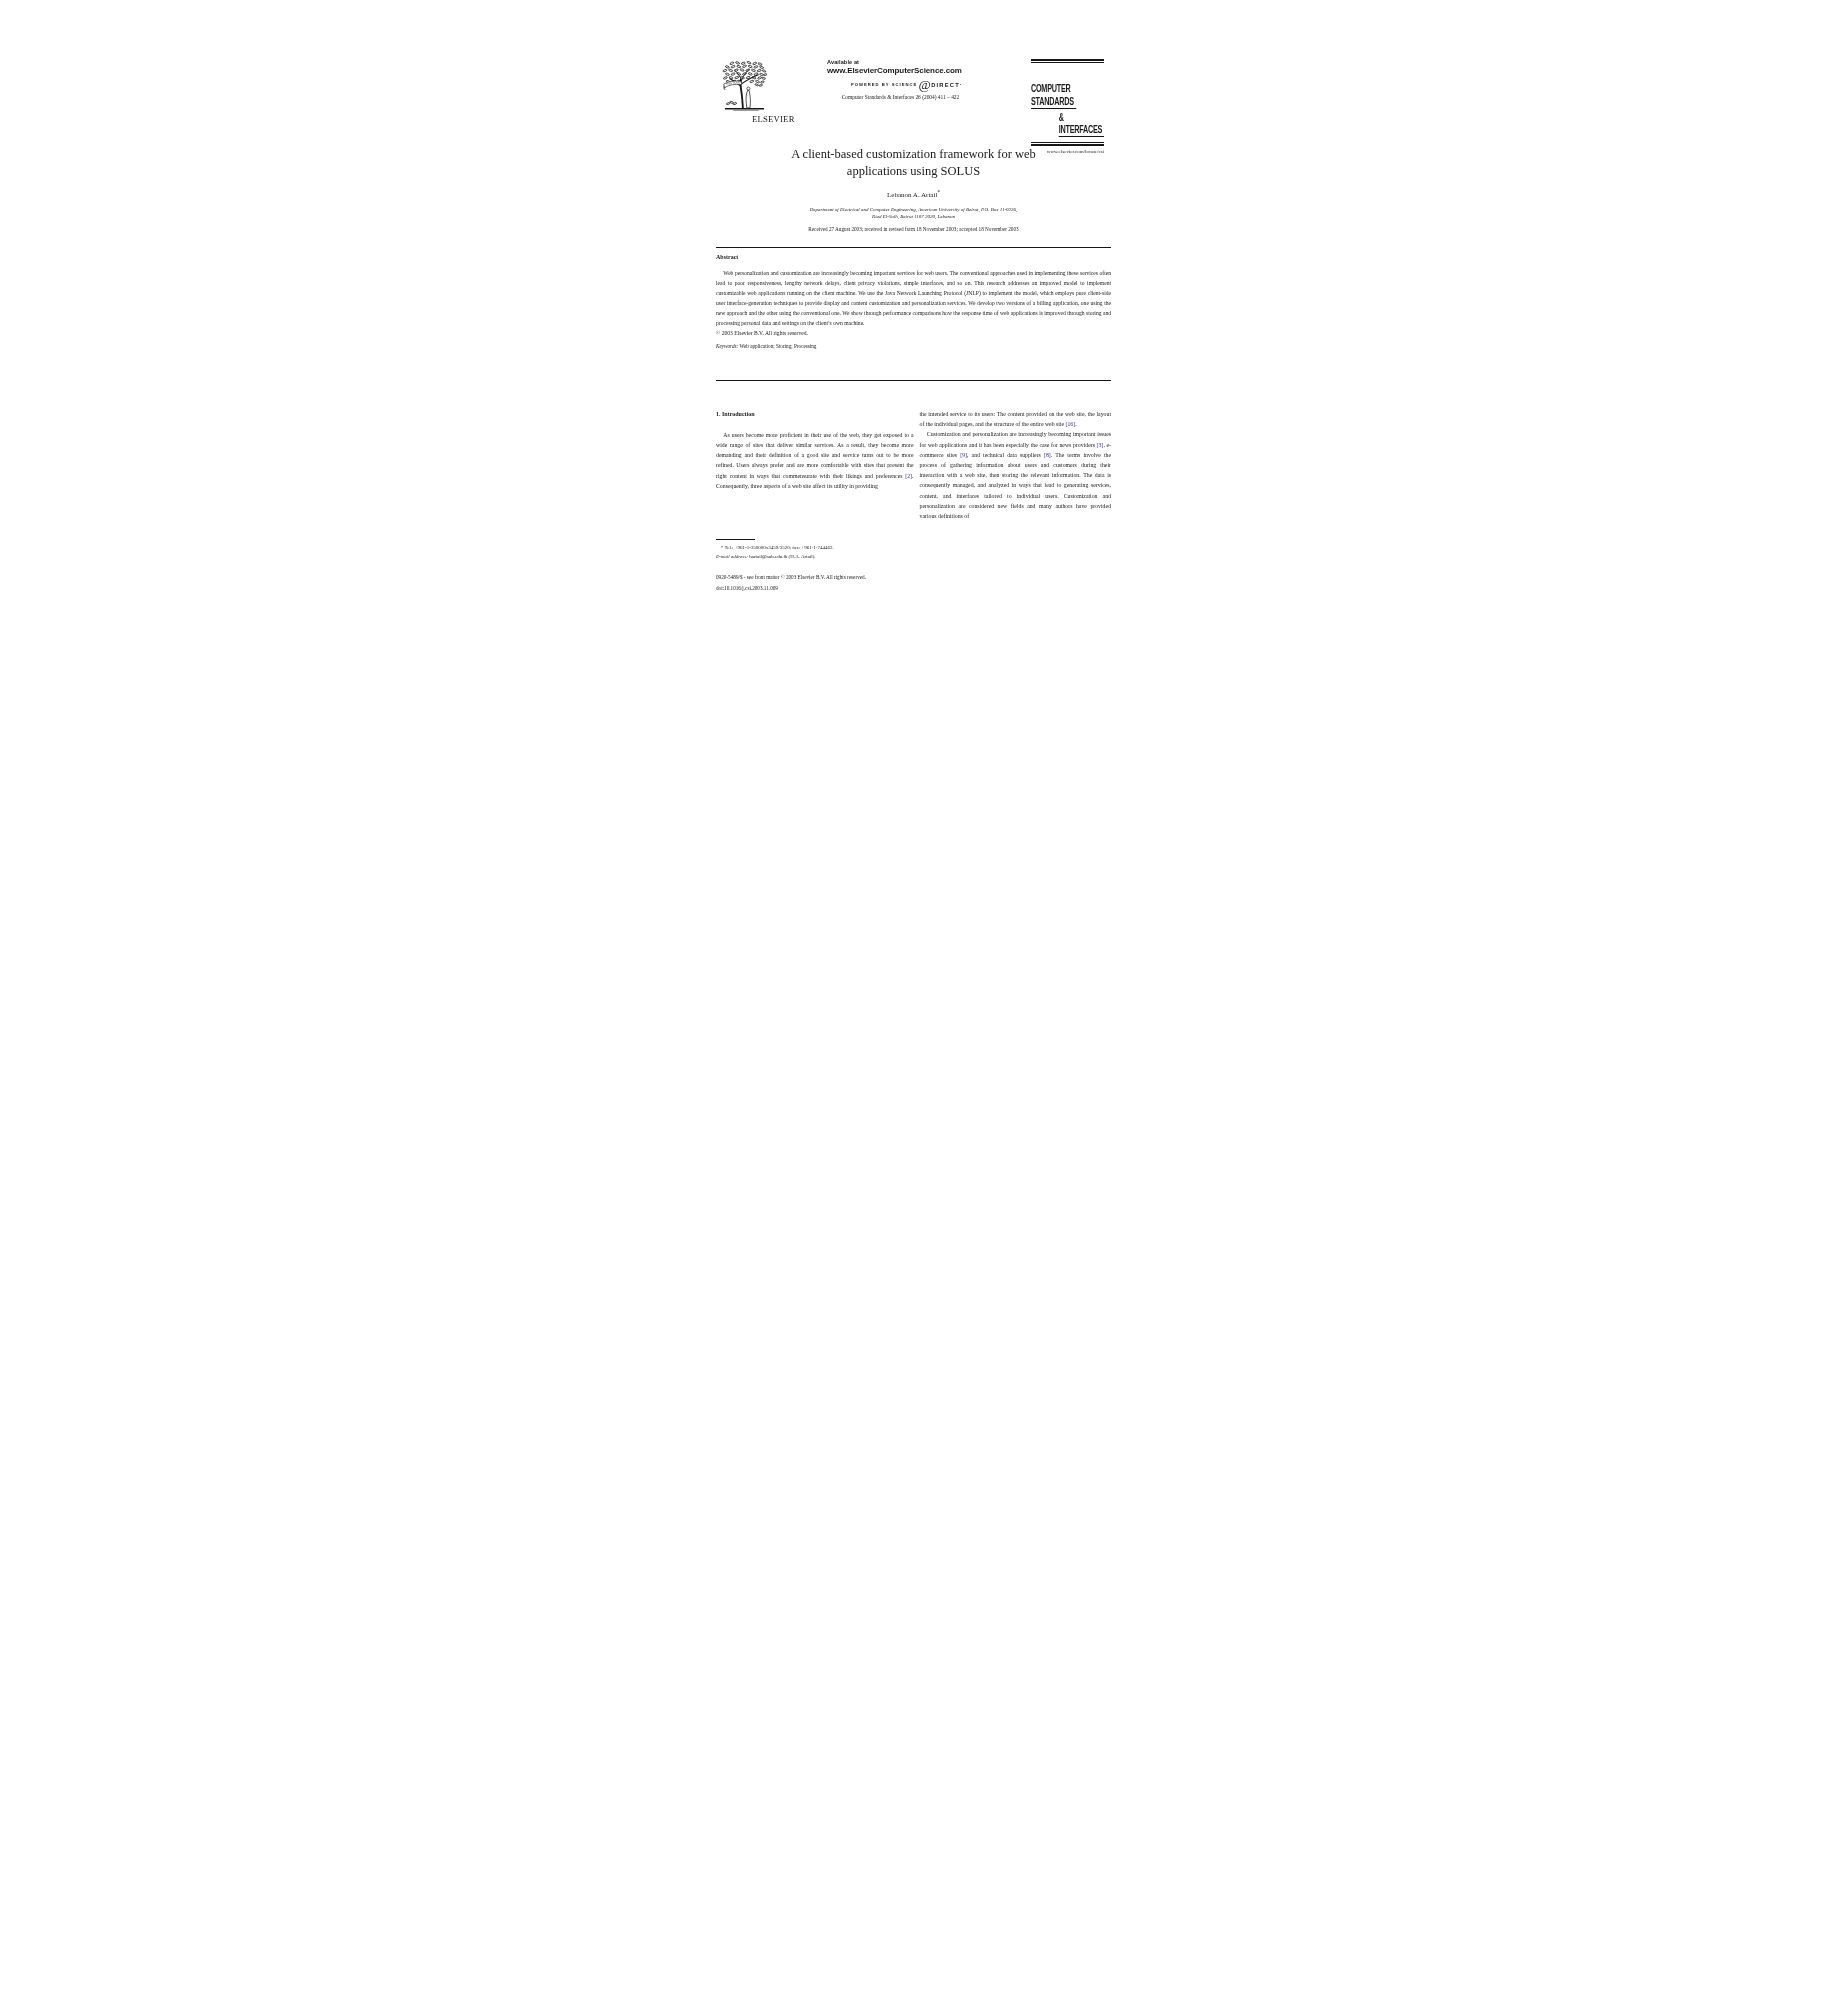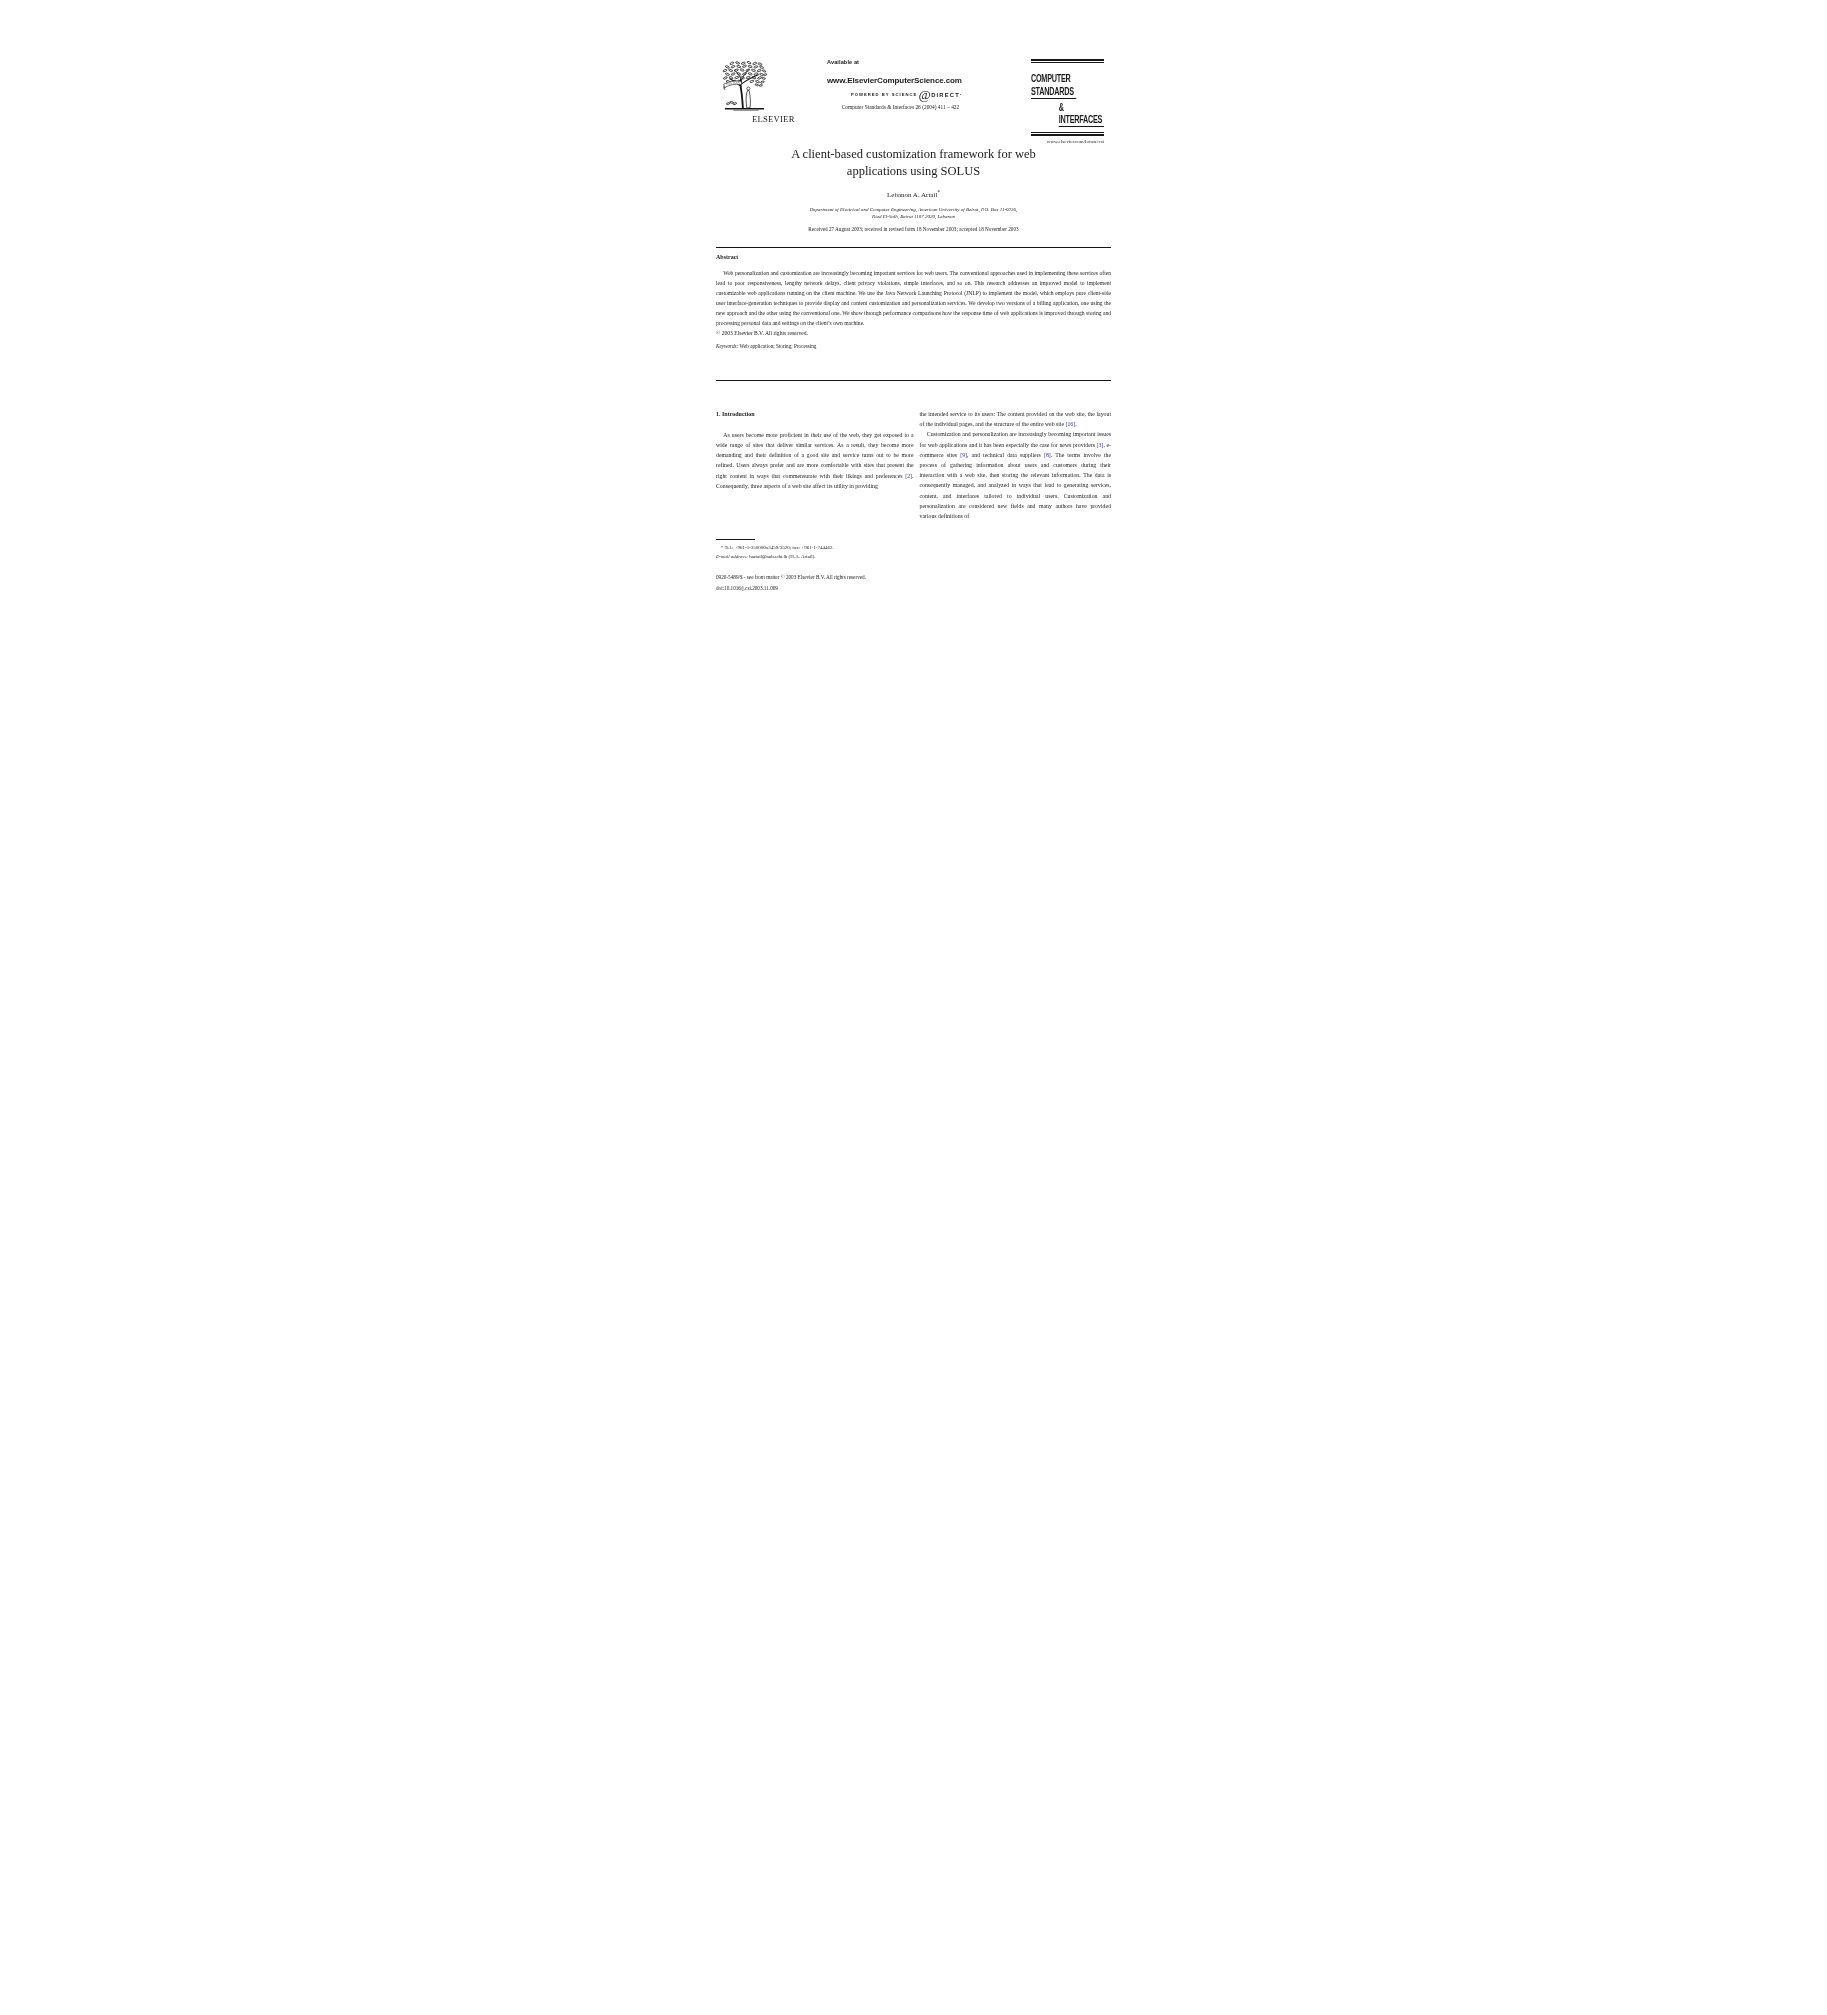--- a/index.html
+++ b/index.html
@@ -12,35 +12,35 @@
     font-family:"Liberation Serif","DejaVu Serif",serif;
     overflow:hidden;
   }
   
   .pub-logo{position:absolute;left:35px;top:60px;width:48px;text-align:center;}
   .pub-logo svg{display:block;width:45px;height:53px;margin:0 auto;}
   .pub-name{font-size:8.7px;letter-spacing:0.2px;margin-top:0.8px;margin-left:32px;}
 
   .avail{position:absolute;left:142px;top:59px;width:147px;}
   .avail-at{font-family:"Liberation Sans","DejaVu Sans",sans-serif;font-weight:bold;font-size:5.6px;letter-spacing:0.1px;}
-  .site{font-family:"Liberation Sans","DejaVu Sans",sans-serif;font-weight:bold;font-size:8px;margin-top:11px;letter-spacing:-0.1px;}
+  .site{font-family:"Liberation Sans","DejaVu Sans",sans-serif;font-weight:bold;font-size:8px;margin-top:1px;letter-spacing:-0.1px;}
   .powered{margin-top:5.6px;padding-left:24px;display:flex;align-items:center;
            font-family:"Liberation Sans","DejaVu Sans",sans-serif;}
   .pb-txt{font-weight:bold;font-size:4.2px;letter-spacing:1px;}
   .at-glyph{font-family:"Liberation Serif",serif;font-style:italic;font-size:13.3px;line-height:8px;margin:0 0.4px 0 1.2px;}
   .direct-txt{font-weight:bold;font-size:5.8px;letter-spacing:1.2px;}
   .direct-mark{font-size:3.2px;vertical-align:super;}
   .jref{font-size:5.4px;margin-top:5.2px;text-align:center;}
 
   .jlogo{position:absolute;left:346px;top:59px;width:73px;}
   .hrule{background:#161616;}
   .jlogo .r1{height:1.6px;}
   .jlogo .r2{height:0.6px;margin-top:1.2px;}
   .jlogo-line{font-family:"Liberation Sans","DejaVu Sans",sans-serif;font-weight:bold;}
-  .jl1{margin-top:10px;text-align:left;}
+  .jl1{margin-top:20px;text-align:left;}
   .jl2{margin-top:2px;}
   .jl-inner{display:inline-block;font-size:11.7px;line-height:12.5px;letter-spacing:-0.4px;
             border-bottom:1.2px solid #161616;padding-bottom:0.4px;}
   .jl1 .jl-inner{transform:scaleX(.62);transform-origin:left center;}
   .jl2 .jl-inner{transform:scaleX(.62);transform-origin:right center;}
   .jlogo .r3{height:0.6px;margin-top:5.2px;}
   .jlogo .r4{height:1.6px;margin-top:1.2px;}
   .jurl{font-size:5px;margin-top:3.6px;text-align:right;}
 
   

